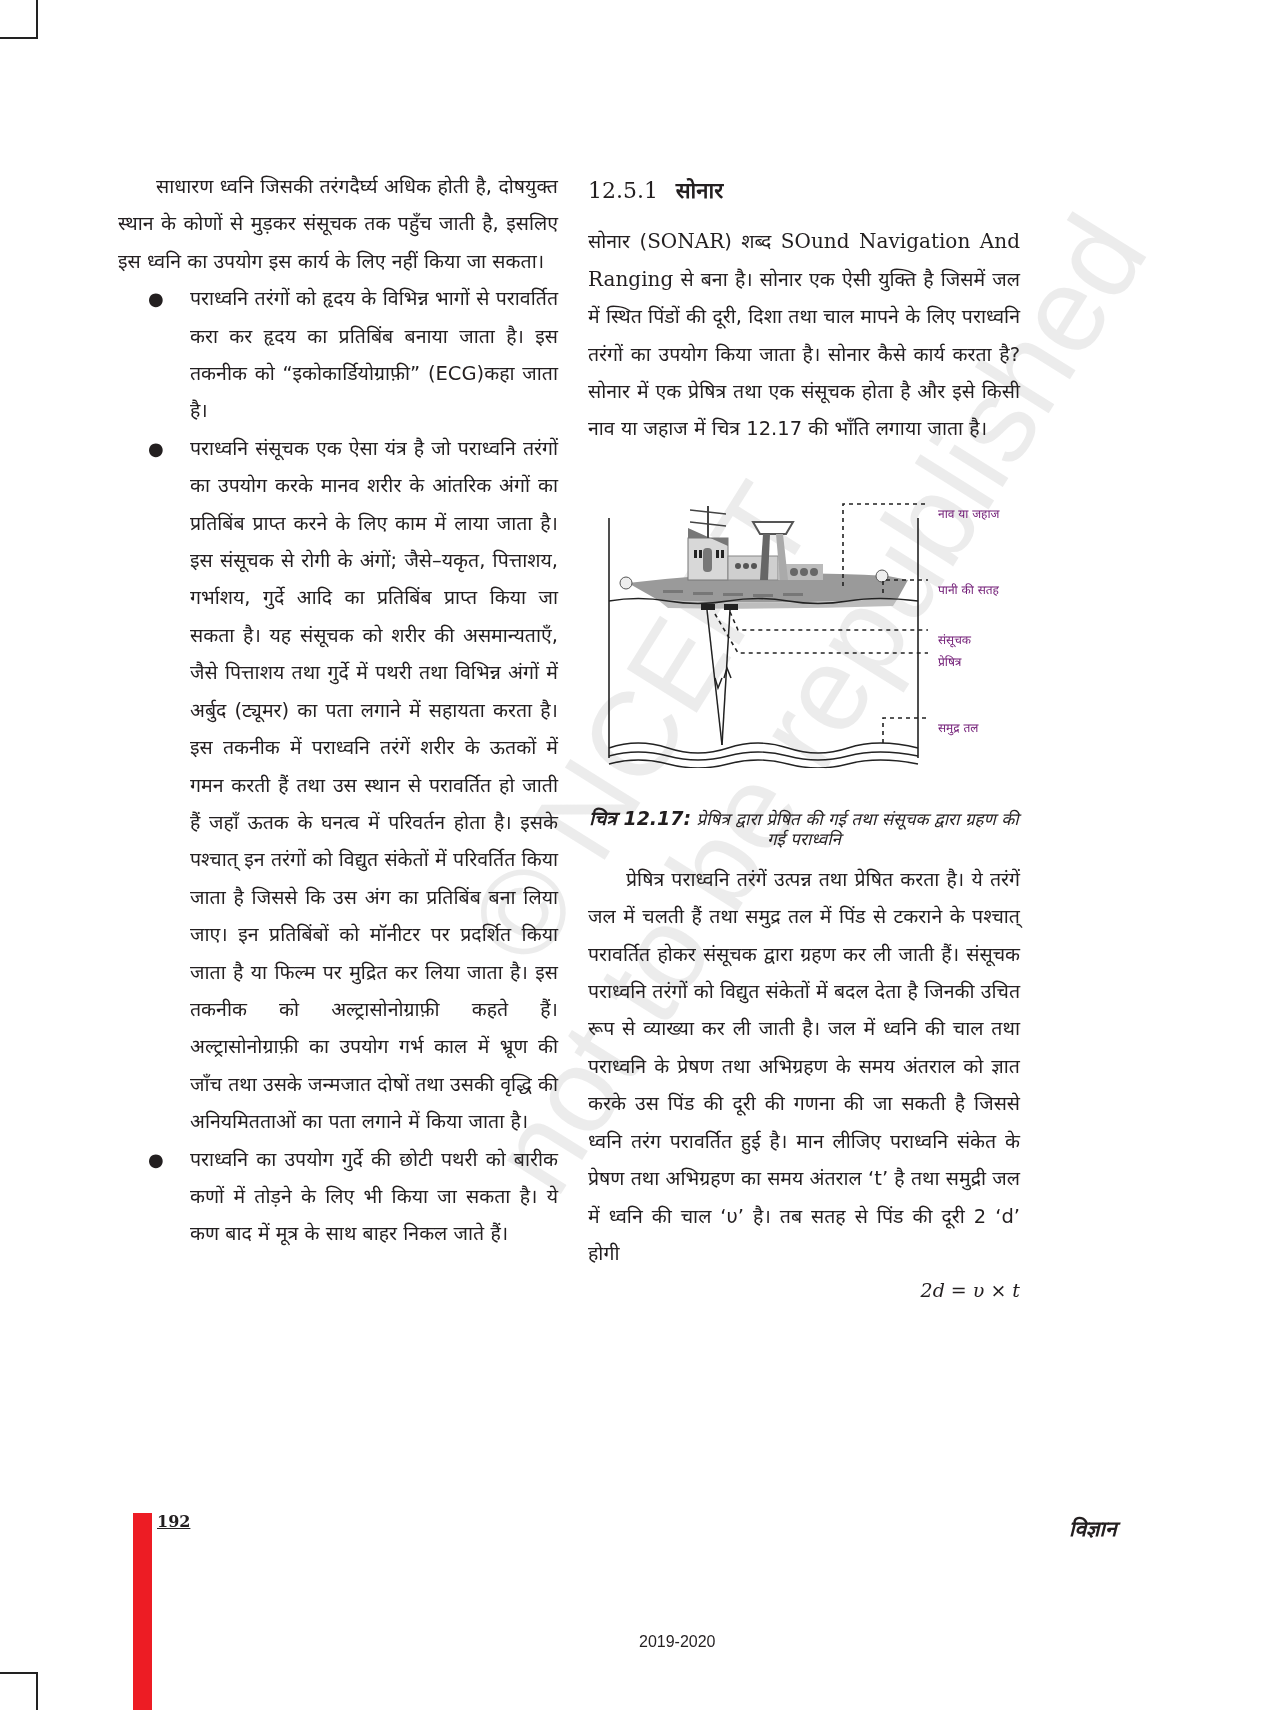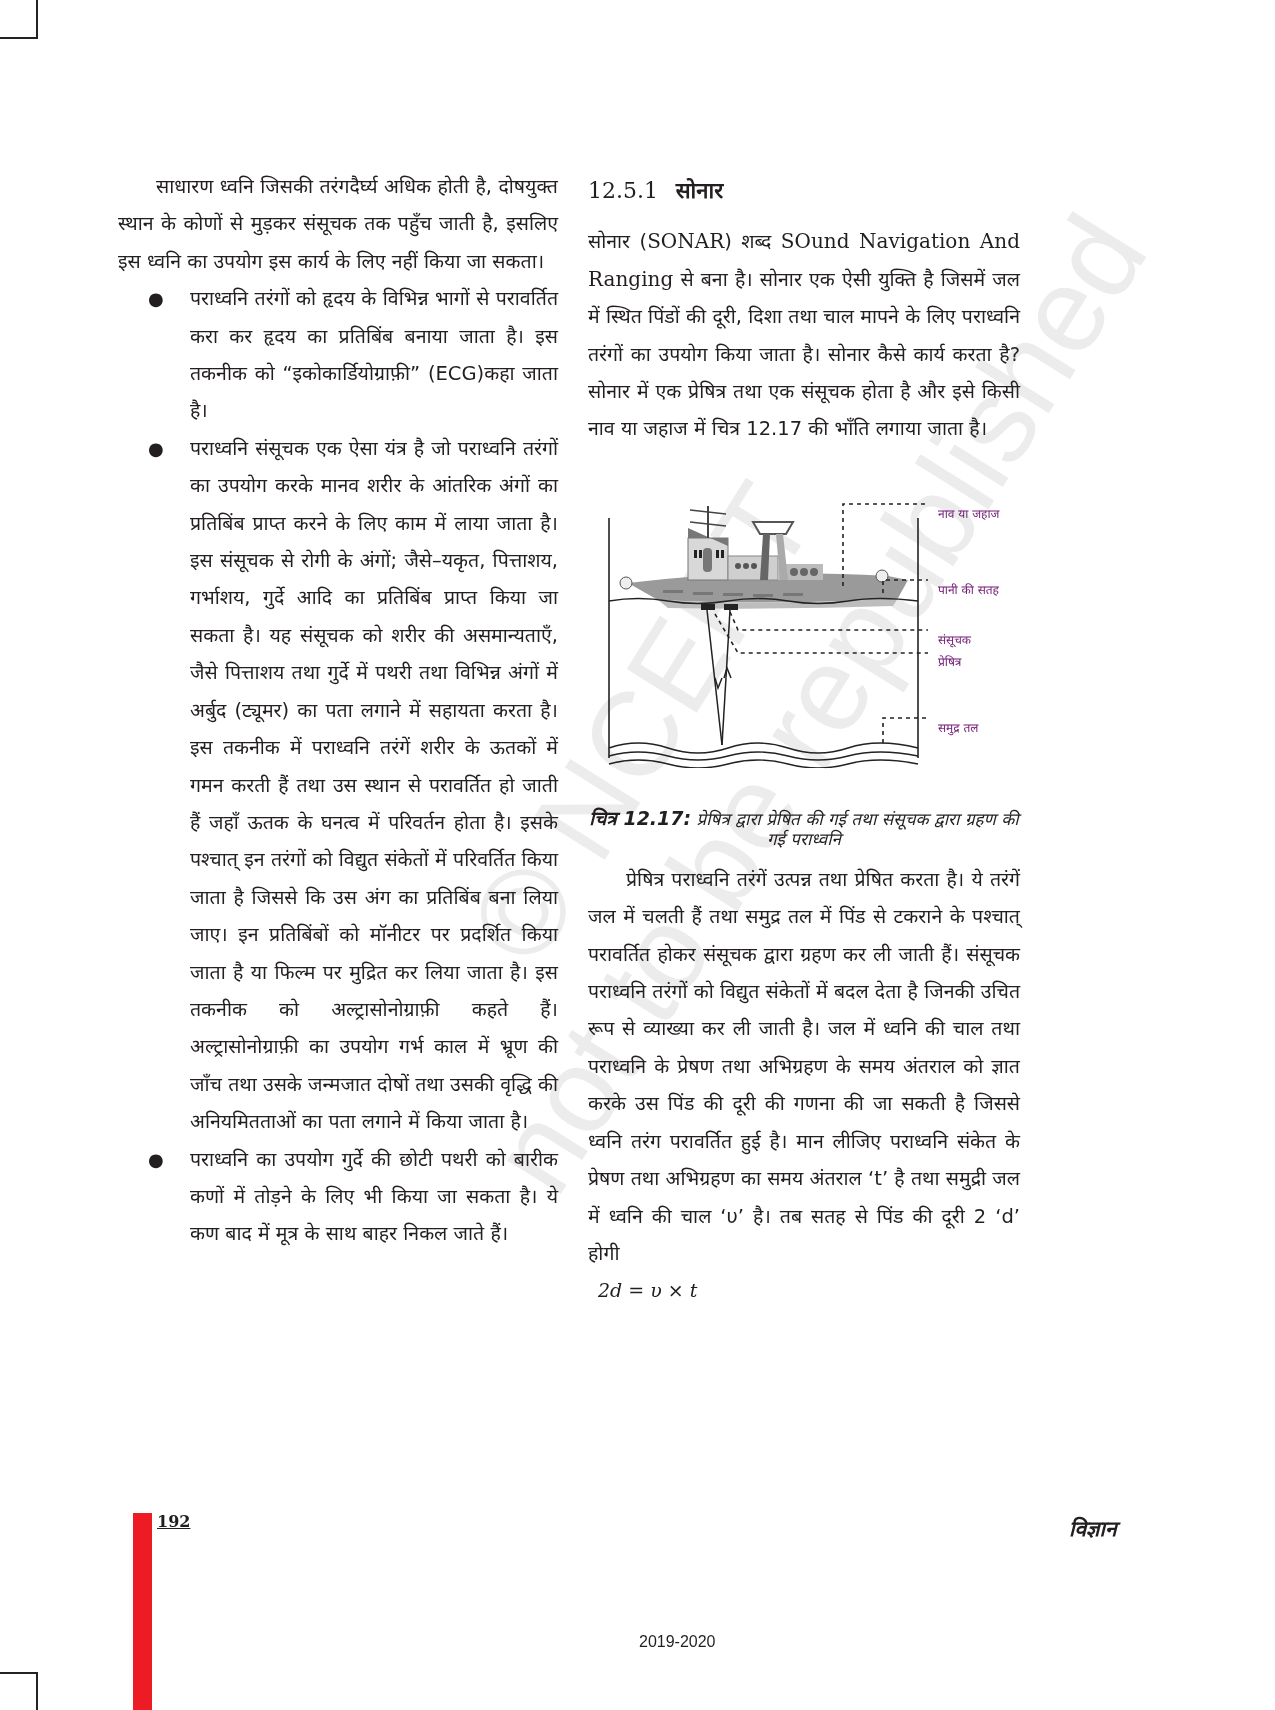--- a/index.html
+++ b/index.html
@@ -16,21 +16,21 @@
   .bullet-list { list-style: none; margin: 0; padding: 0; }
   .bullet-item { position: relative; padding-left: 72px; text-align: justify; text-align-last: left; }
   .bullet-dot { position: absolute; left: 30px; top: 0; font-size: 18px; }
   .section-heading { font-size: 22px; font-weight: bold; margin: 4px 0 14px 0; font-family: "DejaVu Serif", serif; }
   .section-heading .num { font-weight: normal; margin-right: 10px; text-align: right; }
   .latin { font-family: "DejaVu Serif", serif; font-size: 20px; }
   .figure { position: relative; width: 440px; height: 270px; margin: 50px 0 0 10px; }
   .fig-label { position: absolute; font-size: 12px; color: #701a75; white-space: nowrap; }
   .caption { margin: 40px 0 12px 0; font-size: 17px; line-height: 20px; font-style: italic; text-align: center; }
   .caption .cap-num { font-weight: bold; font-style: italic; font-size: 19px; }
-  .formula { font-family: "DejaVu Serif", serif; font-size: 19px; margin-left: 10px; }
+  .formula { font-family: "DejaVu Serif", serif; font-size: 19px; margin-left: 10px; text-align: right; }
   .formula i { font-style: italic; }
   .footer-bar { position: absolute; left: 133px; top: 1513px; width: 19px; height: 197px; background: #ed1c24; }
   .page-num { position: absolute; left: 157px; top: 1512px; font-family: "DejaVu Serif", serif; font-weight: bold; font-size: 16px; text-decoration: underline; }
   .footer-title { position: absolute; left: 1069px; top: 1514px; font-size: 21px; font-style: italic; font-weight: bold; }
   .year { position: absolute; left: 599px; top: 1633px; font-family: "Liberation Sans", sans-serif; font-size: 16px; margin-left: 40px; }
   .watermark { position: absolute; left: 250px; top: 620px; width: 900px; text-align: center;
                transform: rotate(-58deg); transform-origin: 50% 50%;
                font-family: "Liberation Sans", sans-serif; font-size: 120px; color: rgba(200,200,200,0.35);
                line-height: 140px; pointer-events: none; white-space: nowrap; }
 </style>

